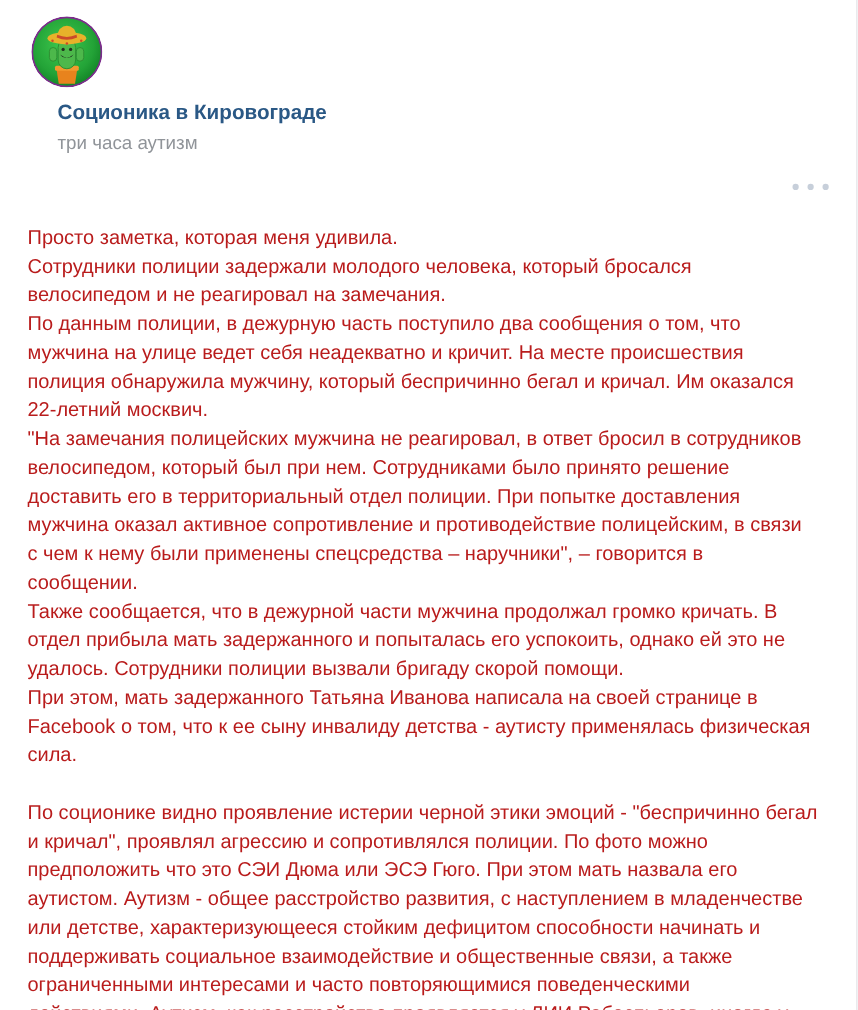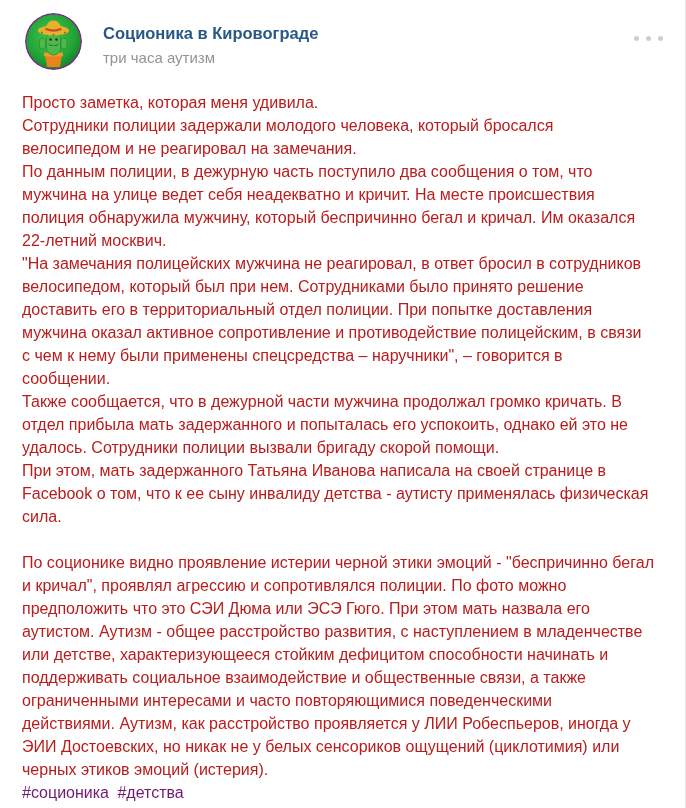--- a/index.html
+++ b/index.html
@@ -13,20 +13,21 @@
     box-sizing: border-box;
     position: relative;
   }
   .post-card { padding-top: 13px; }
 
   
   .post-header {
     display: flex;
     align-items: flex-start;
     padding: 0 20px 0 25px;
+    flex-direction: column;
   }
   .avatar-button {
     width: 57px; height: 57px;
     border-radius: 50%;
     overflow: hidden;
     flex: 0 0 auto;
     cursor: pointer;
   }
   .avatar-button svg { display: block; }
   .header-col {

